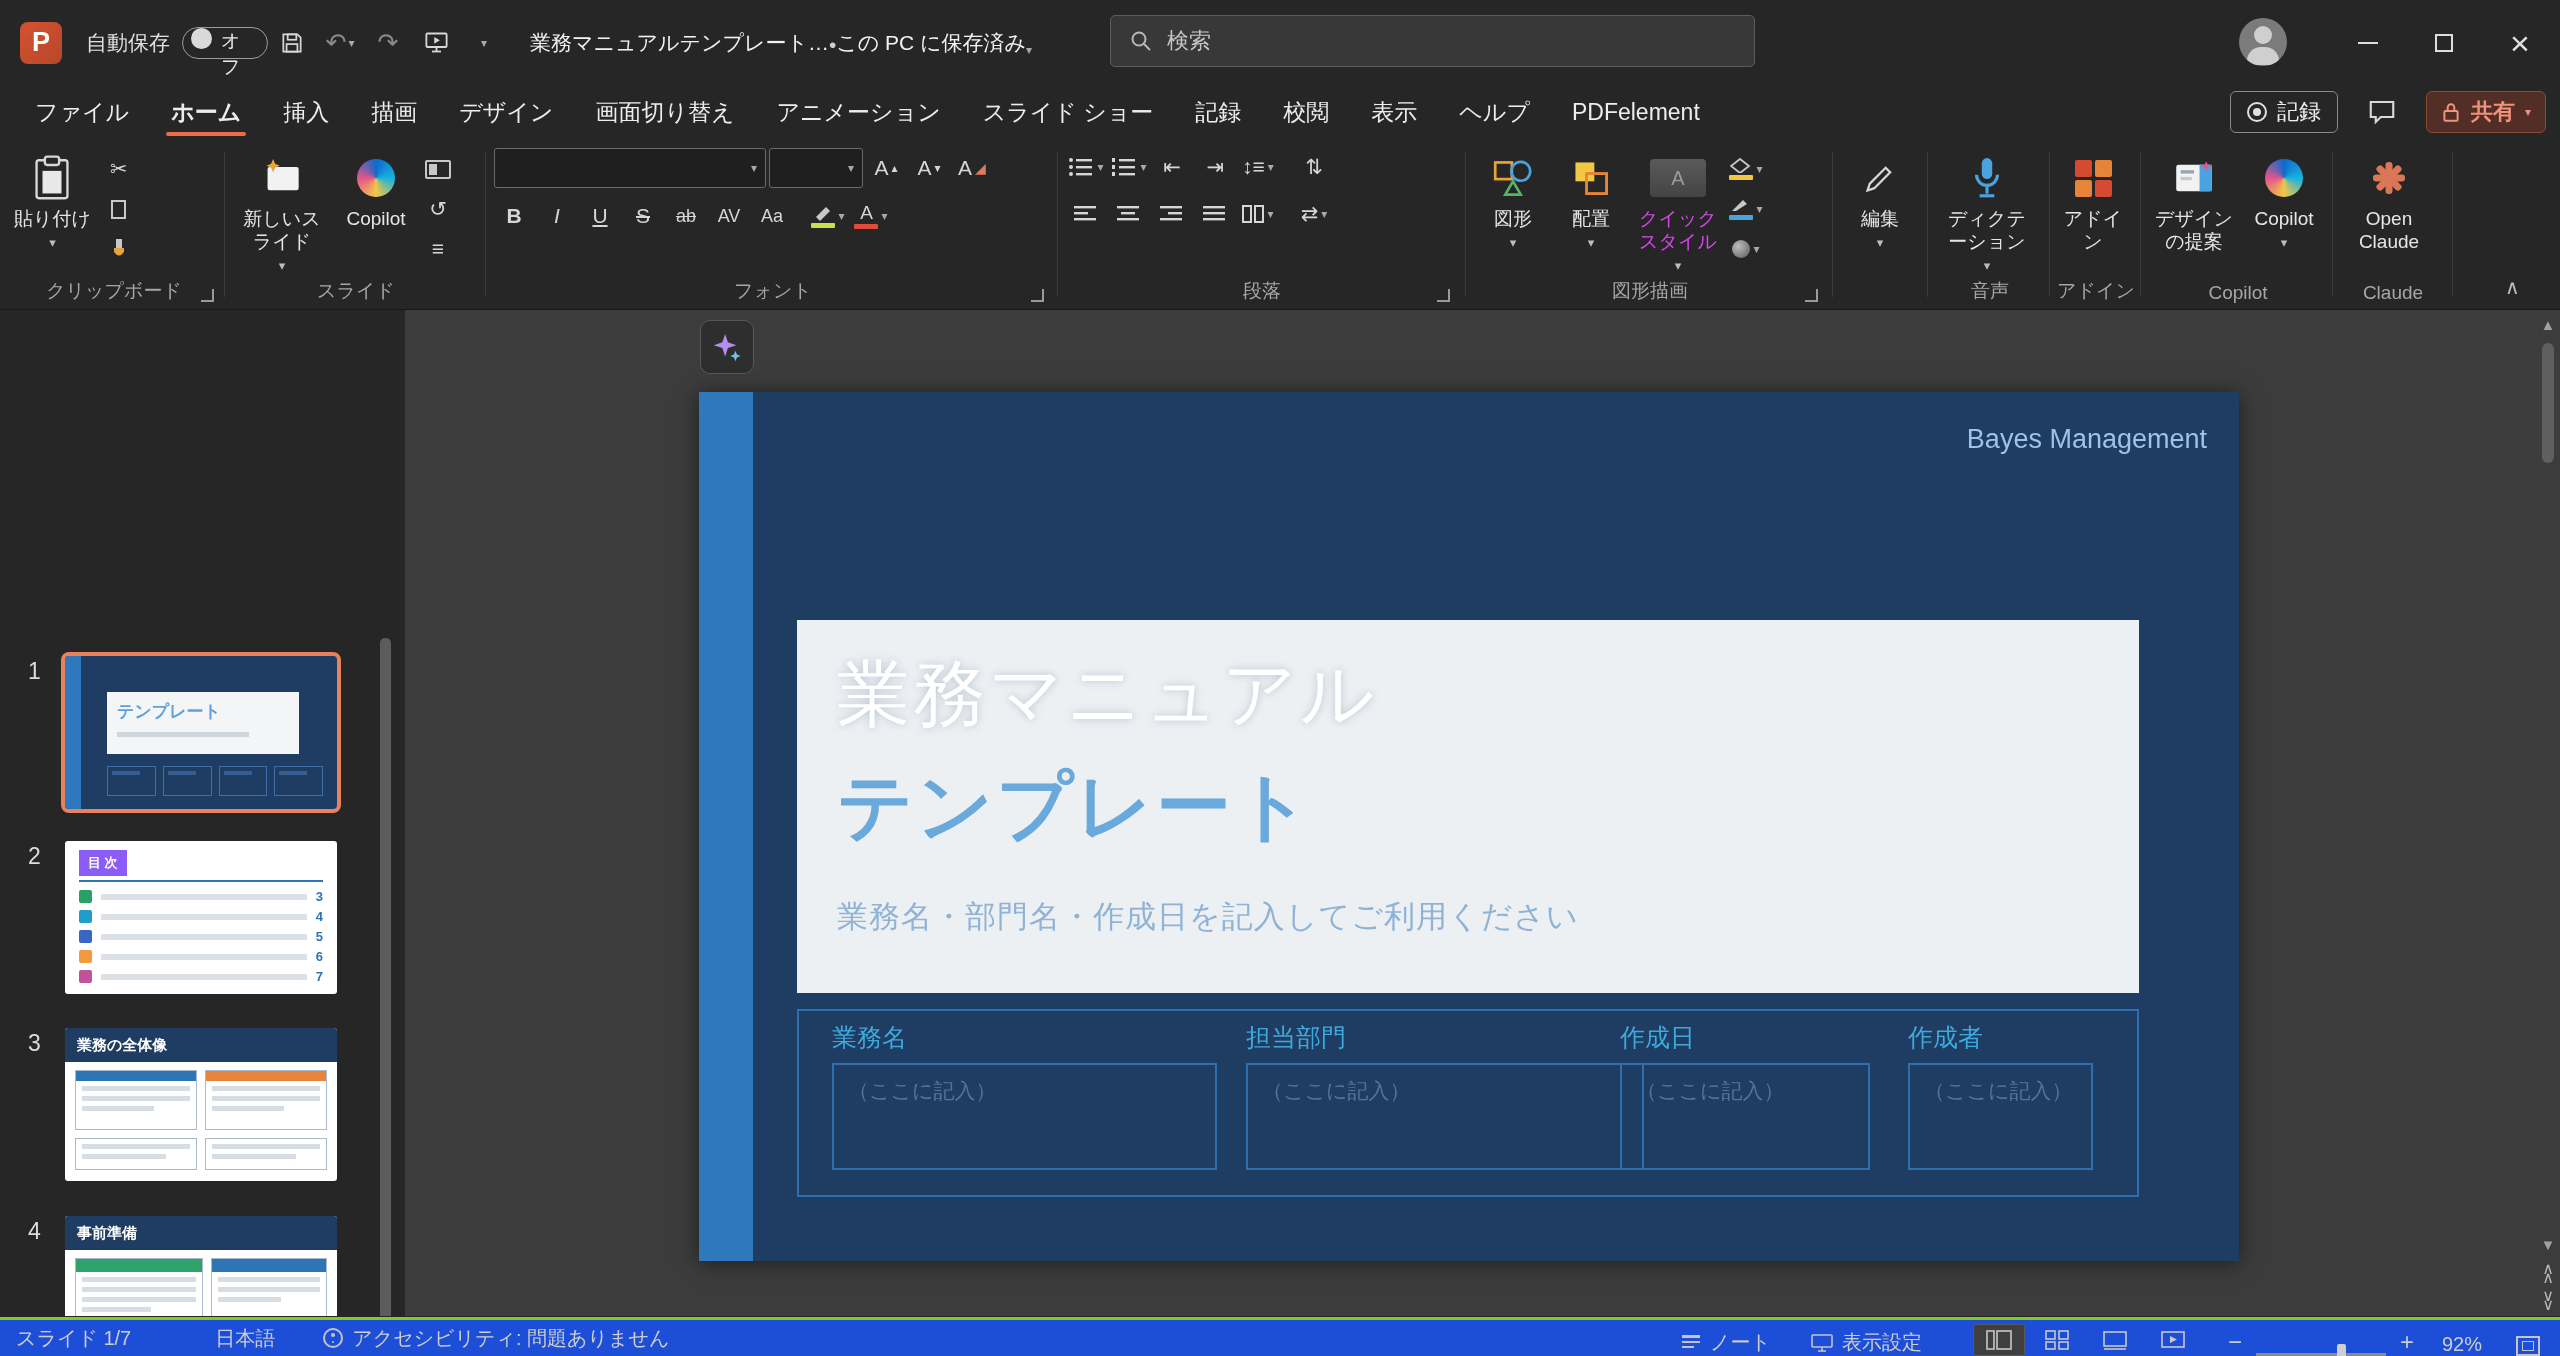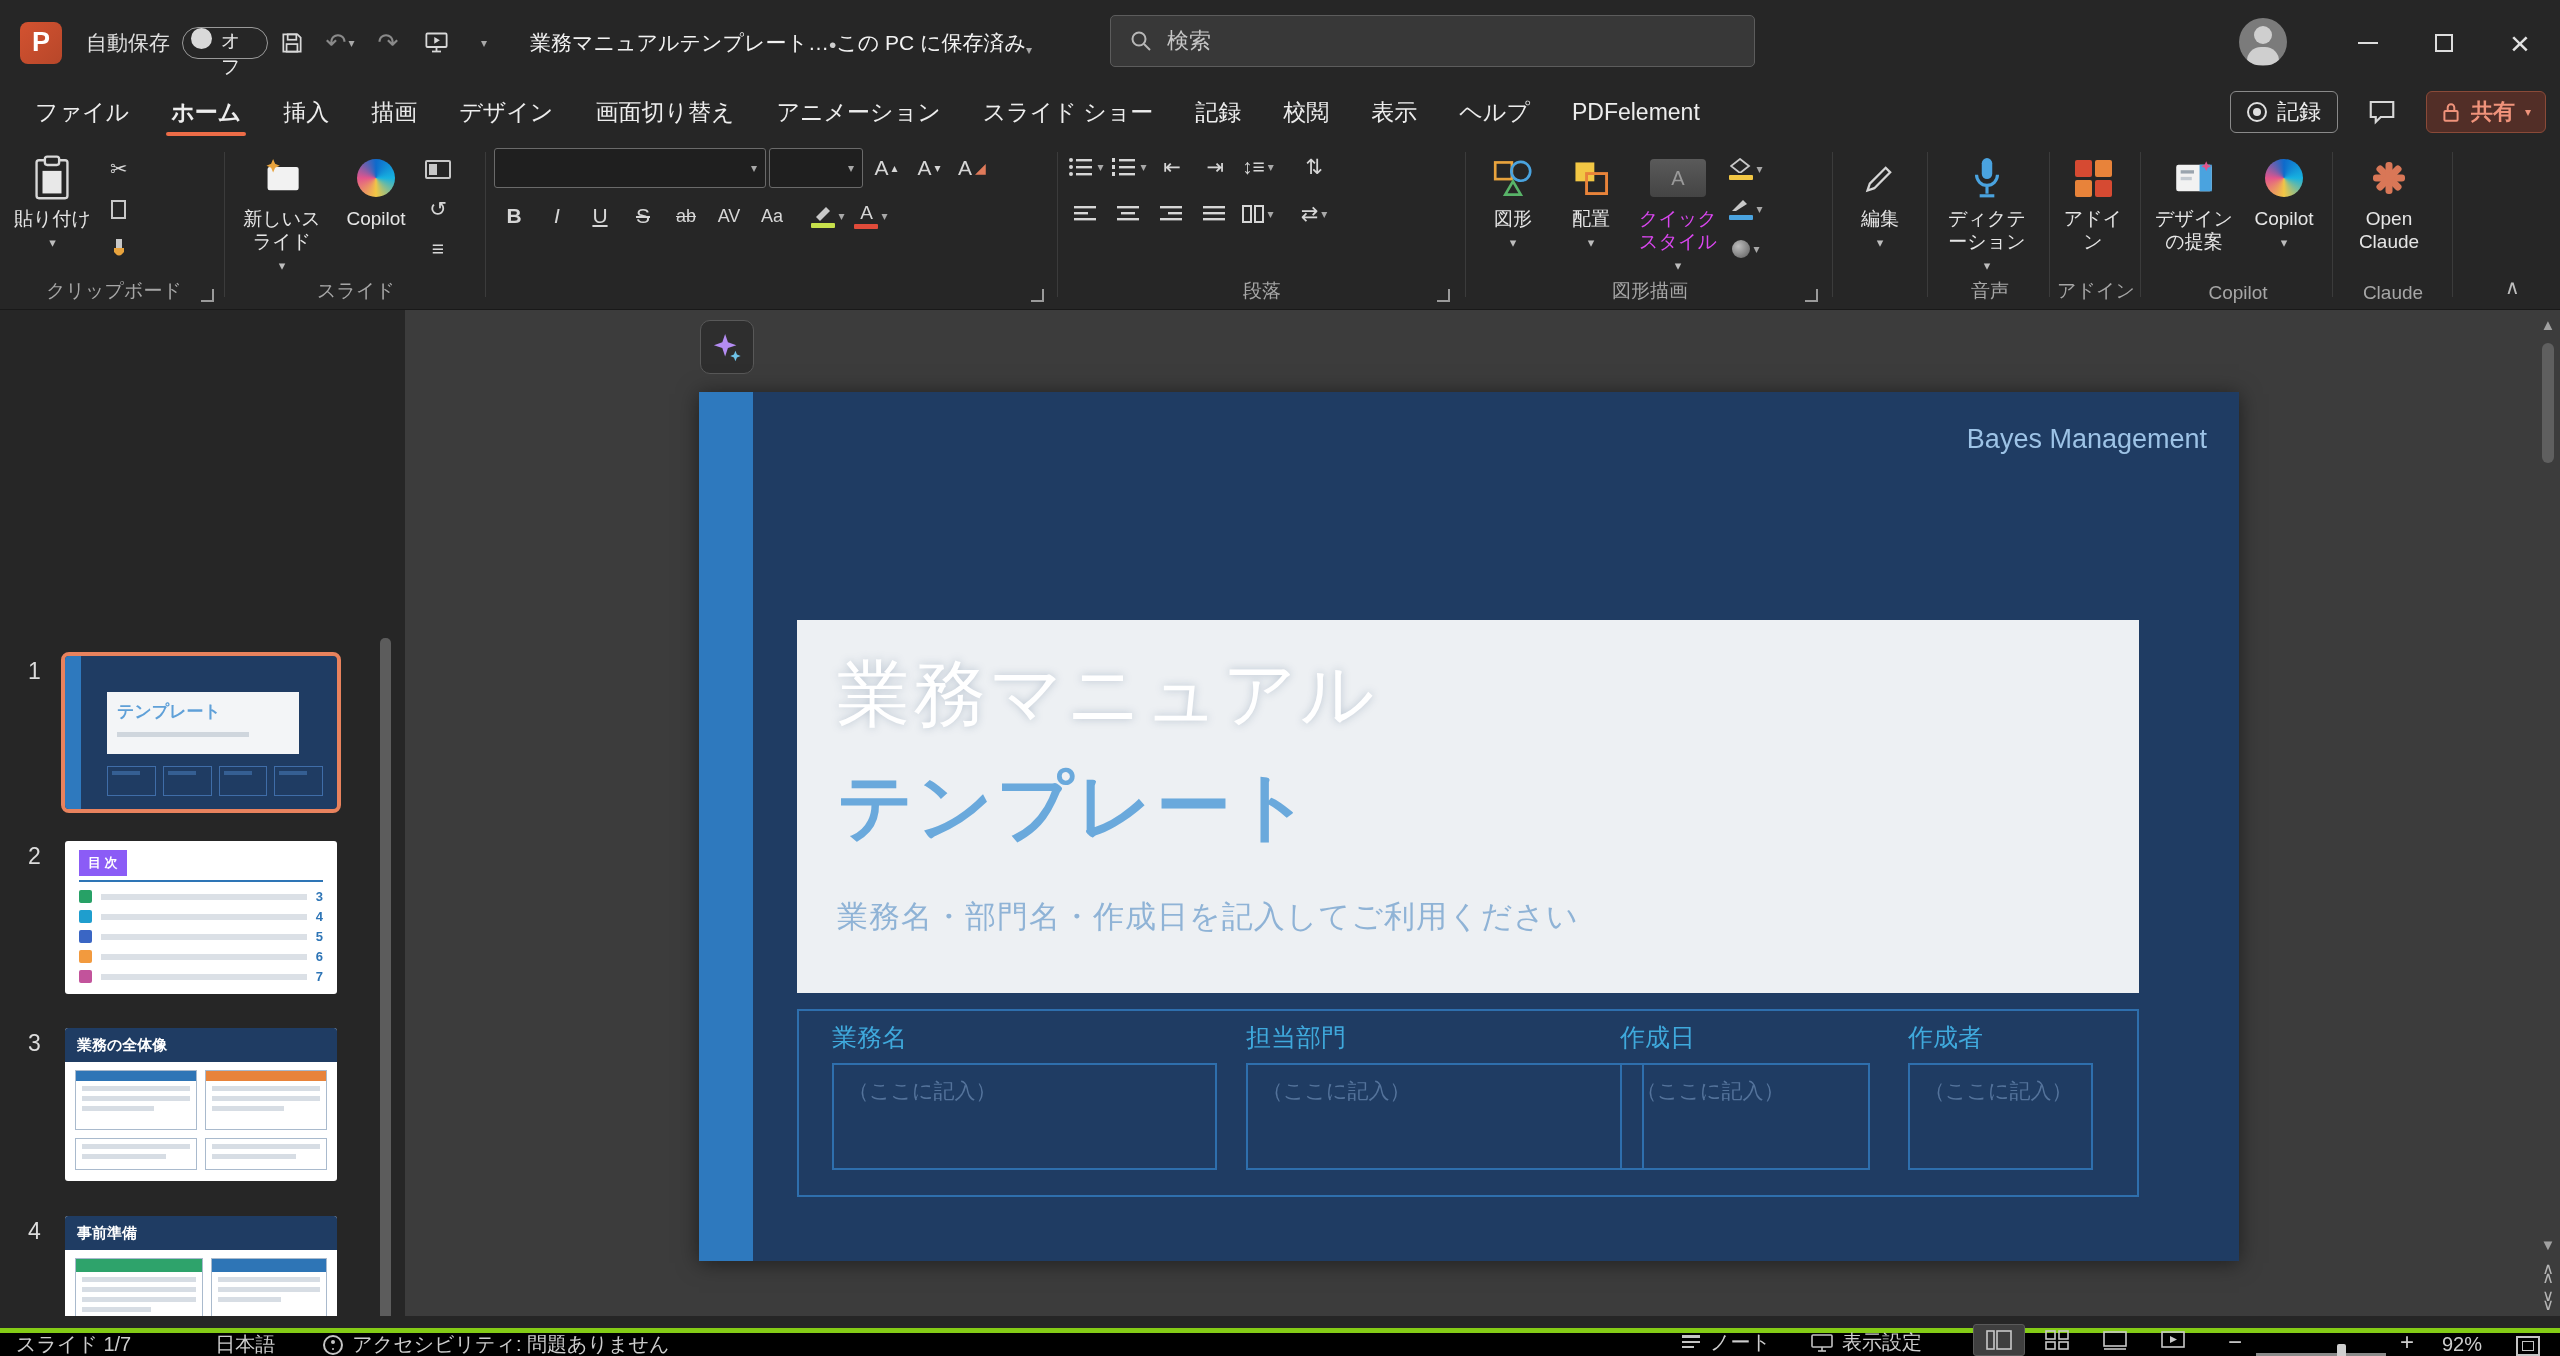--- a/index.html
+++ b/index.html
@@ -113,21 +113,21 @@
 .flabel{position:absolute;top:10px;left:0;font-size:25px;color:#3FA9DC}
 .fbox{position:absolute;left:0;top:52px;bottom:25px;right:0;border:2px solid #2E6FAD;padding:12px 14px;font-size:21px;color:#54739B}
 
 .vscroll{position:absolute;right:2px;top:314px;width:20px;bottom:46px;display:flex;flex-direction:column;align-items:center}
 .varrow{color:#a0a0a0;font-size:15px;line-height:1.4}
 .vthumb{width:12px;height:120px;background:#5f5f5f;border-radius:6px;margin-top:8px}
 .vnav{position:absolute;bottom:0;display:flex;flex-direction:column;align-items:center;gap:10px}
 .dblchv{display:flex;flex-direction:column;line-height:.55;color:#b5b5b5;font-size:16px;align-items:center}
 
 
-.statusbar{position:absolute;left:0;right:0;bottom:0;height:28px;background:#000000;border-top:5px solid #84cc16;display:flex;align-items:center;font-size:20px;color:#cdcdcd}
+.statusbar{position:absolute;left:0;right:0;bottom:0;height:39px;background:#1d4ed8;border-top:3px solid #84cc16;display:flex;align-items:center;font-size:20px;color:#cdcdcd}
 .sbitem{display:flex;align-items:center;gap:9px;white-space:nowrap}
 .sb-right{position:absolute;right:10px;top:0;height:100%;display:flex;align-items:flex-end}
 .vi{width:52px;height:32px;display:flex;align-items:center;justify-content:center;border-radius:3px;margin:0 3px}
 .vi.active{background:#3f3f3f;border:1px solid #5a5a5a}
 .ztrack{width:130px;height:3px;background:#8a8a8a;position:relative;margin:0 14px}
 .zthumb{position:absolute;left:62%;top:-9px;width:9px;height:21px;background:#cfcfcf;border-radius:2px}
 .fit-icn{width:24px;height:20px;border:2px solid #c4c4c4;position:relative}
 .fit-icn::after{content:"";position:absolute;left:4px;top:3px;right:4px;bottom:3px;border:1px solid #c4c4c4}
 .acc-icn{width:20px;height:20px;border:2px solid #c4c4c4;border-radius:50%;position:relative}
 .acc-icn::after{content:"";position:absolute;left:6px;top:3px;width:4px;height:4px;border-radius:50%;background:#c4c4c4;box-shadow:0 7px 0 -1px #c4c4c4}
@@ -329,20 +329,21 @@
           <span class="mini-chv">▾</span>
         </div>
         <div class="smbtn">
           <span class="clrbar">
               <span style="font-size:19px;line-height:1">A</span>
               <span class="bar" style="background:#E04B3A"></span>
             </span>
           <span class="mini-chv">▾</span>
         </div>
       </div>
+      <div class="glabel">フォント</div>
       <span class="launcher"></span>
     </div>
     <div class="sep" style="left:1057px"></div>
 
     <div class="rgroup" style="left:1066px;width:392px">
       <div class="fontrow">
         <div class="smbtn">
             <svg width="26" height="22" viewBox="0 0 26 22">
               <circle cx="3" cy="4" r="2" fill="#d6d6d6"></circle>
               <rect x="8" y="3" width="16" height="2.4" fill="#d6d6d6"></rect>

